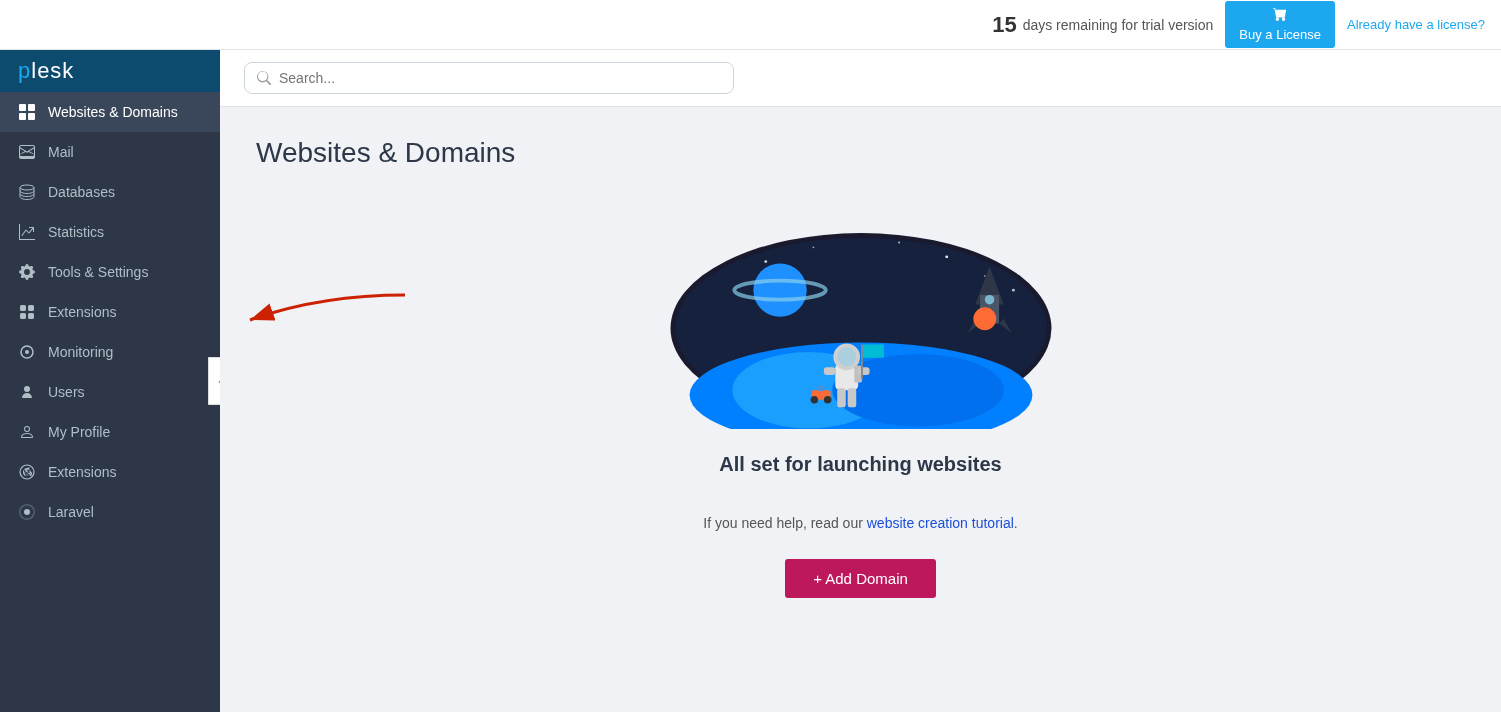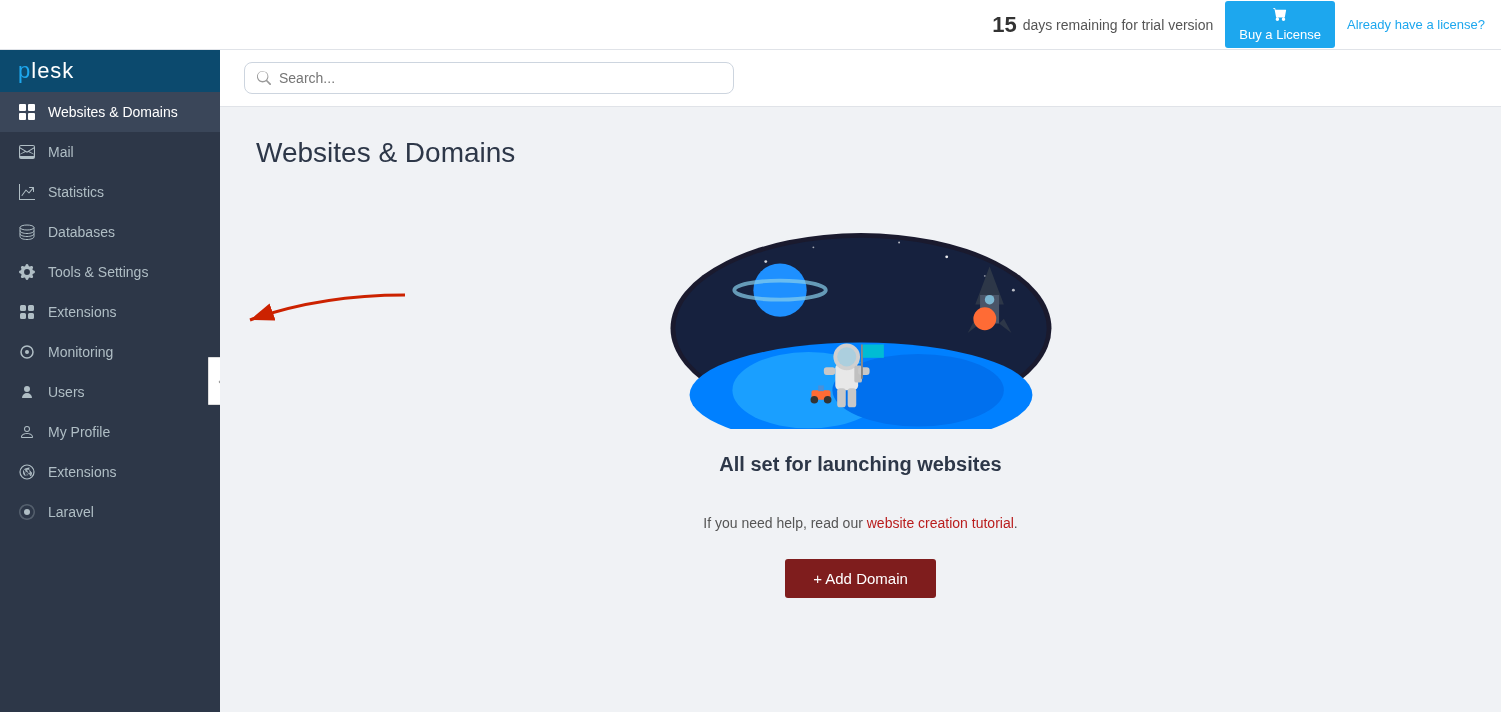--- a/index.html
+++ b/index.html
@@ -161,23 +161,23 @@
       color: #2d3748;
       margin-bottom: 14px;
     }
     .center-desc {
       font-size: 14px;
       color: #555;
       text-align: center;
       margin-bottom: 24px;
       line-height: 1.6;
     }
-    .center-desc a { color: #b91c1c; text-decoration: none; text-align: right; }
+    .center-desc a { color: #1d4ed8; text-decoration: none; text-align: right; }
     .add-domain-btn {
-      background: #7f1d1d;
+      background: #be185d;
       color: #fff;
       border: none;
       padding: 11px 28px;
       border-radius: 3px;
       font-size: 15px;
       cursor: pointer;
       display: flex;
       align-items: center;
       gap: 8px;
     }
@@ -237,36 +237,36 @@
           </svg>
       </span>
       <span>Mail</span>
     </div>
 
 
 
     <div class="nav-item">
       <span class="nav-icon">
         <svg width="16" height="16" fill="currentColor" viewBox="0 0 16 16">
-            <path d="M0 0h1v15h15v1H0V0zm10 3.5a.5.5 0 0 1 .5-.5h4a.5.5 0 0 1 .5.5v4a.5.5 0 0 1-1 0V4.9l-3.613 4.417a.5.5 0 0 1-.74.037L7.06 6.767l-3.656 5.027a.5.5 0 0 1-.808-.588l4-5.5a.5.5 0 0 1 .758-.06l2.609 2.61L13.445 4H10.5a.5.5 0 0 1-.5-.5z"></path>
-          </svg>
-      </span>
-      <span>Statistics</span>
-    </div>
-
-    <div class="nav-item">
-      <span class="nav-icon">
-        <svg width="16" height="16" fill="currentColor" viewBox="0 0 16 16">
             <ellipse cx="8" cy="3.5" rx="7" ry="2.5" stroke="currentColor" stroke-width="1" fill="none"></ellipse>
             <path d="M1 3.5v3C1 8.33 4.134 9.5 8 9.5s7-1.17 7-3v-3" stroke="currentColor" stroke-width="1" fill="none"></path>
             <path d="M1 6.5v3C1 11.33 4.134 12.5 8 12.5s7-1.17 7-3v-3" stroke="currentColor" stroke-width="1" fill="none"></path>
             <path d="M1 9.5v3C1 14.33 4.134 15.5 8 15.5s7-1.17 7-3v-3" stroke="currentColor" stroke-width="1" fill="none"></path>
           </svg>
       </span>
       <span>Databases</span>
+    </div>
+
+    <div class="nav-item">
+      <span class="nav-icon">
+        <svg width="16" height="16" fill="currentColor" viewBox="0 0 16 16">
+            <path d="M0 0h1v15h15v1H0V0zm10 3.5a.5.5 0 0 1 .5-.5h4a.5.5 0 0 1 .5.5v4a.5.5 0 0 1-1 0V4.9l-3.613 4.417a.5.5 0 0 1-.74.037L7.06 6.767l-3.656 5.027a.5.5 0 0 1-.808-.588l4-5.5a.5.5 0 0 1 .758-.06l2.609 2.61L13.445 4H10.5a.5.5 0 0 1-.5-.5z"></path>
+          </svg>
+      </span>
+      <span>Statistics</span>
     </div>
 
     <div class="nav-item">
       <span class="nav-icon">
         <svg width="16" height="16" fill="currentColor" viewBox="0 0 16 16">
             <path d="M9.405 1.05c-.413-1.4-2.397-1.4-2.81 0l-.1.34a1.464 1.464 0 0 1-2.105.872l-.31-.17c-1.283-.698-2.686.705-1.987 1.987l.169.311c.446.82.023 1.841-.872 2.105l-.34.1c-1.4.413-1.4 2.397 0 2.81l.34.1a1.464 1.464 0 0 1 .872 2.105l-.17.31c-.698 1.283.705 2.686 1.987 1.987l.311-.169a1.464 1.464 0 0 1 2.105.872l.1.34c.413 1.4 2.397 1.4 2.81 0l.1-.34a1.464 1.464 0 0 1 2.105-.872l.31.17c1.283.698 2.686-.705 1.987-1.987l-.169-.311a1.464 1.464 0 0 1 .872-2.105l.34-.1c1.4-.413 1.4-2.397 0-2.81l-.34-.1a1.464 1.464 0 0 1-.872-2.105l.17-.31c.698-1.283-.705-2.686-1.987-1.987l-.311.169a1.464 1.464 0 0 1-2.105-.872l-.1-.34zM8 10.93a2.929 2.929 0 1 1 0-5.86 2.929 2.929 0 0 1 0 5.858z"></path>
           </svg>
       </span>
       <span>Tools &amp; Settings</span>
     </div>

